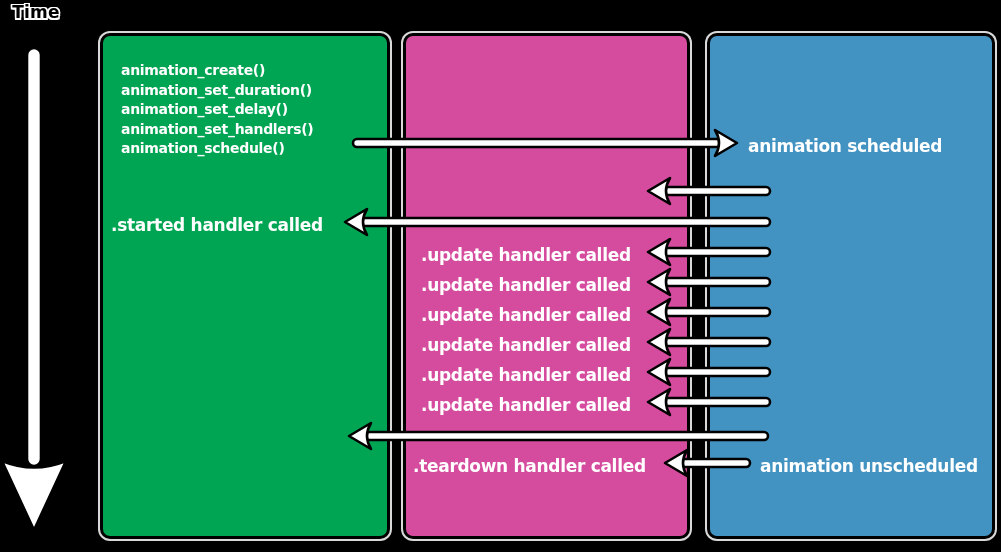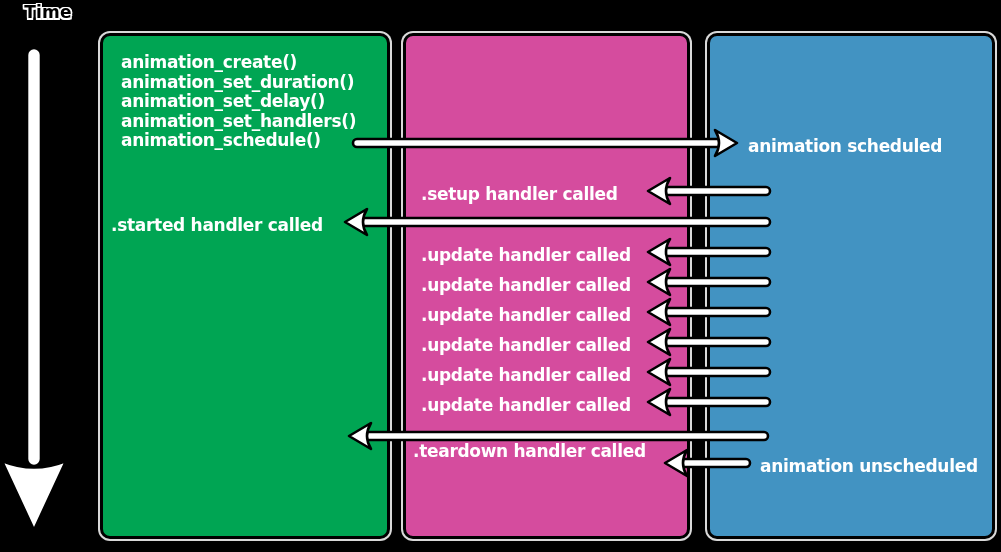--- a/index.html
+++ b/index.html
@@ -16,57 +16,56 @@
   .box{
     position:absolute;top:33px;height:506px;
     border:3px solid #000;border-radius:10px;
     box-shadow:0 0 0 2px rgba(255,255,255,.85);
     box-sizing:border-box;
   }
   .box-green{left:100px;width:290px;}
   .box-magenta{left:403px;width:287px;}
   .box-blue{left:707px;width:288px;}
   .codelist{
-    position:absolute;left:18px;top:17px;
-    color:#fff;font-weight:bold;font-size:17px;line-height:19.5px;
+    position:absolute;left:18px;top:25px;
+    color:#fff;font-weight:bold;font-size:14px;line-height:19.5px;
     letter-spacing:-0.3px;white-space:pre;
   }
   .evt{
     position:absolute;height:22px;line-height:22px;
     color:#fff;font-weight:bold;font-size:17px;letter-spacing:-0.3px;
     white-space:nowrap;
   }
   svg.overlay{position:absolute;left:0;top:0;pointer-events:none;}
   .arrow{fill:#fff;stroke:#000;stroke-width:2.6;stroke-linejoin:round;}
 </style>
 </head>
 <body>
 
 <div class="canvas" style="background-color: rgb(0, 0, 0);">
 
-  <div class="hdr" style="left:16px;width:64px;">Time</div>
+  <div class="hdr" style="left:4px;width:64px;">Time</div>
 
   <div class="box box-green" style="background-color: rgb(0, 165, 83);">
     <div class="codelist">animation_create()
 animation_set_duration()
 animation_set_delay()
 animation_set_handlers()
 animation_schedule()</div>
     <div class="evt" style="left:8px;top:178px;">.started handler called</div>
   </div>
 
   <div class="box box-magenta" style="background-color: rgb(213, 76, 158);">
-    <div class="evt" style="left:15px;top:147px;">.setup handler called</div>
     <div class="evt" style="left:15px;top:208px;">.update handler called</div>
     <div class="evt" style="left:15px;top:238px;">.update handler called</div>
     <div class="evt" style="left:15px;top:268px;">.update handler called</div>
     <div class="evt" style="left:15px;top:298px;">.update handler called</div>
     <div class="evt" style="left:15px;top:328px;">.update handler called</div>
     <div class="evt" style="left:15px;top:358px;">.update handler called</div>
-    <div class="evt" style="left:7px;top:404px;">.teardown handler called</div>
+    <div class="evt" style="left:7px;top:419px;">.teardown handler called</div>
   </div>
 
   <div class="box box-blue" style="background-color: rgb(66, 147, 194);">
     <div class="evt" style="left:50px;top:419px;">animation unscheduled</div>
     <div class="evt" style="left:38px;top:99px;">animation scheduled</div>
   </div>
 
   <svg class="overlay" width="1001" height="552" viewBox="0 0 1001 552">
 
     <g>

